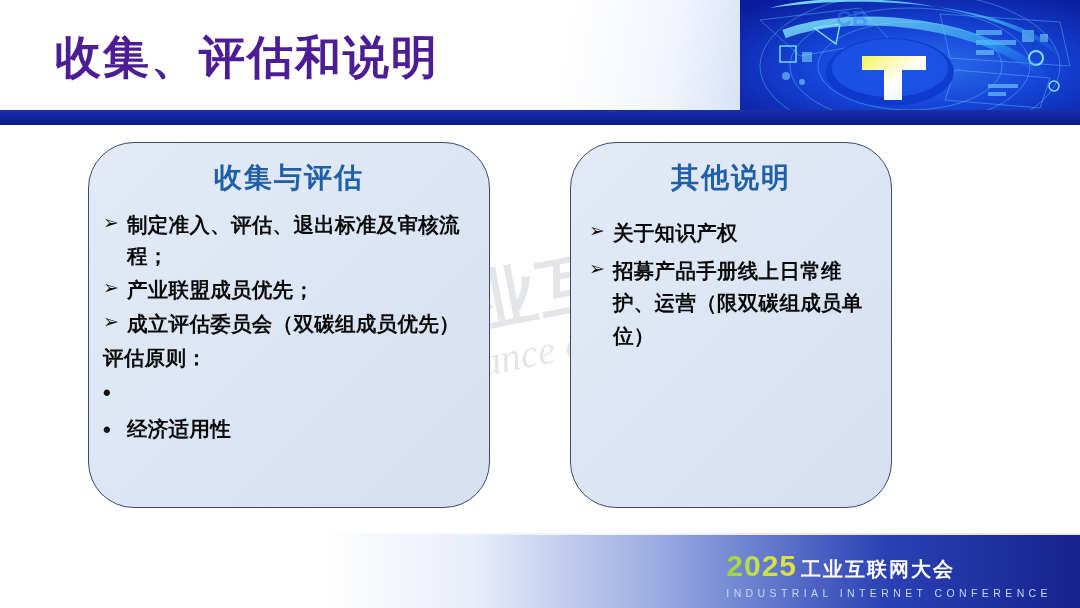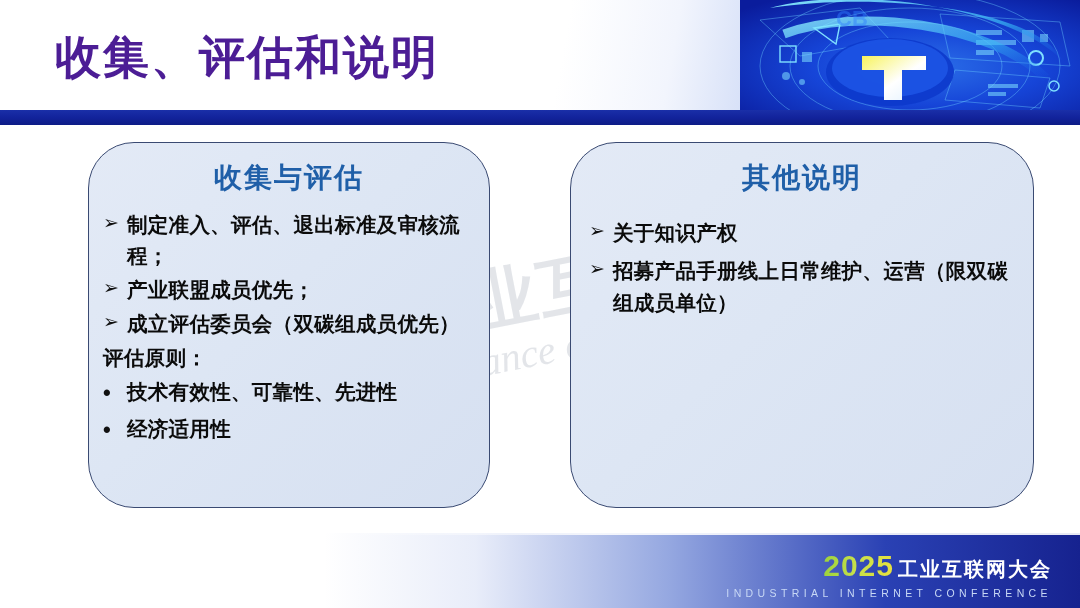--- a/index.html
+++ b/index.html
@@ -32,21 +32,21 @@
 
   
   .panel{
     position:absolute;
     background:linear-gradient(135deg,#e3eaf6 0%,#dde6f4 45%,#d6e0f1 100%);
     border:1.6px solid #3a4a72;
     border-radius:46px;
     box-sizing:border-box;
   }
   #panel-left{left:88px;top:142px;width:402px;height:366px;}
-  #panel-right{left:570px;top:142px;width:464px;height:366px;}
+  #panel-right{left:570px;top:142px;width:322px;height:366px;}
 
   .panel-title{
     text-align:center;font-size:28px;font-weight:bold;color:#1f5fa8;
     margin-top:18px;letter-spacing:2px;line-height:1.2;
     position:relative;z-index:3;
   }
   .panel-body{
     position:relative;z-index:3;
     padding:14px 16px 0 14px;
     color:#0b0b0b;font-size:20.5px;font-weight:bold;
@@ -66,21 +66,21 @@
 
   
   .footer-band{
     position:absolute;left:0;top:533px;width:1080px;height:75px;
     background:linear-gradient(90deg,rgba(255,255,255,0) 0%,rgba(255,255,255,0) 30%,
       rgba(214,222,245,0.55) 44%,rgba(130,152,219,0.85) 62%,#2a41b4 82%,#16228f 100%);
   }
   .footer-hairline{position:absolute;left:330px;top:533px;width:750px;height:2px;
     background:linear-gradient(90deg,rgba(255,255,255,0) 0%,rgba(255,255,255,0.85) 35%,rgba(255,255,255,0.9) 100%);}
   .footer-logo{position:absolute;right:28px;top:551px;text-align:right;}
-  .fl-main{display:flex;align-items:baseline;justify-content:flex-end;line-height:1;}
+  .fl-main{display:flex;align-items:baseline;line-height:1;}
   .fl-year{font-size:30px;font-weight:bold;letter-spacing:1px;
     background:linear-gradient(90deg,#9bd23c 0%,#c6e04a 45%,#e8e13f 100%);
     -webkit-background-clip:text;background-clip:text;color:transparent;}
   .fl-cn{font-size:20px;font-weight:bold;color:#ffffff;letter-spacing:2px;margin-left:4px;}
   .fl-en{font-size:10.5px;color:#c8d8f5;letter-spacing:4.4px;margin-top:6px;
     font-family:"Liberation Sans","DejaVu Sans",sans-serif;white-space:nowrap;}
 </style>
 </head>
 <body>
 
@@ -197,21 +197,20 @@
         <span class="tx">成立评估委员会（双碳组成员优先）</span>
       </div>
 
       <div class="li">
         <span class="mk none"></span>
         <span class="tx">评估原则：</span>
       </div>
 
       <div class="li">
         <span class="mk dot">•</span>
-        <span class="tx">技术有效性、可靠性、先进性</span>
       </div>
 
       <div class="li">
         <span class="mk dot">•</span>
         <span class="tx">经济适用性</span>
       </div>
 
     </div>
   </div>
 

